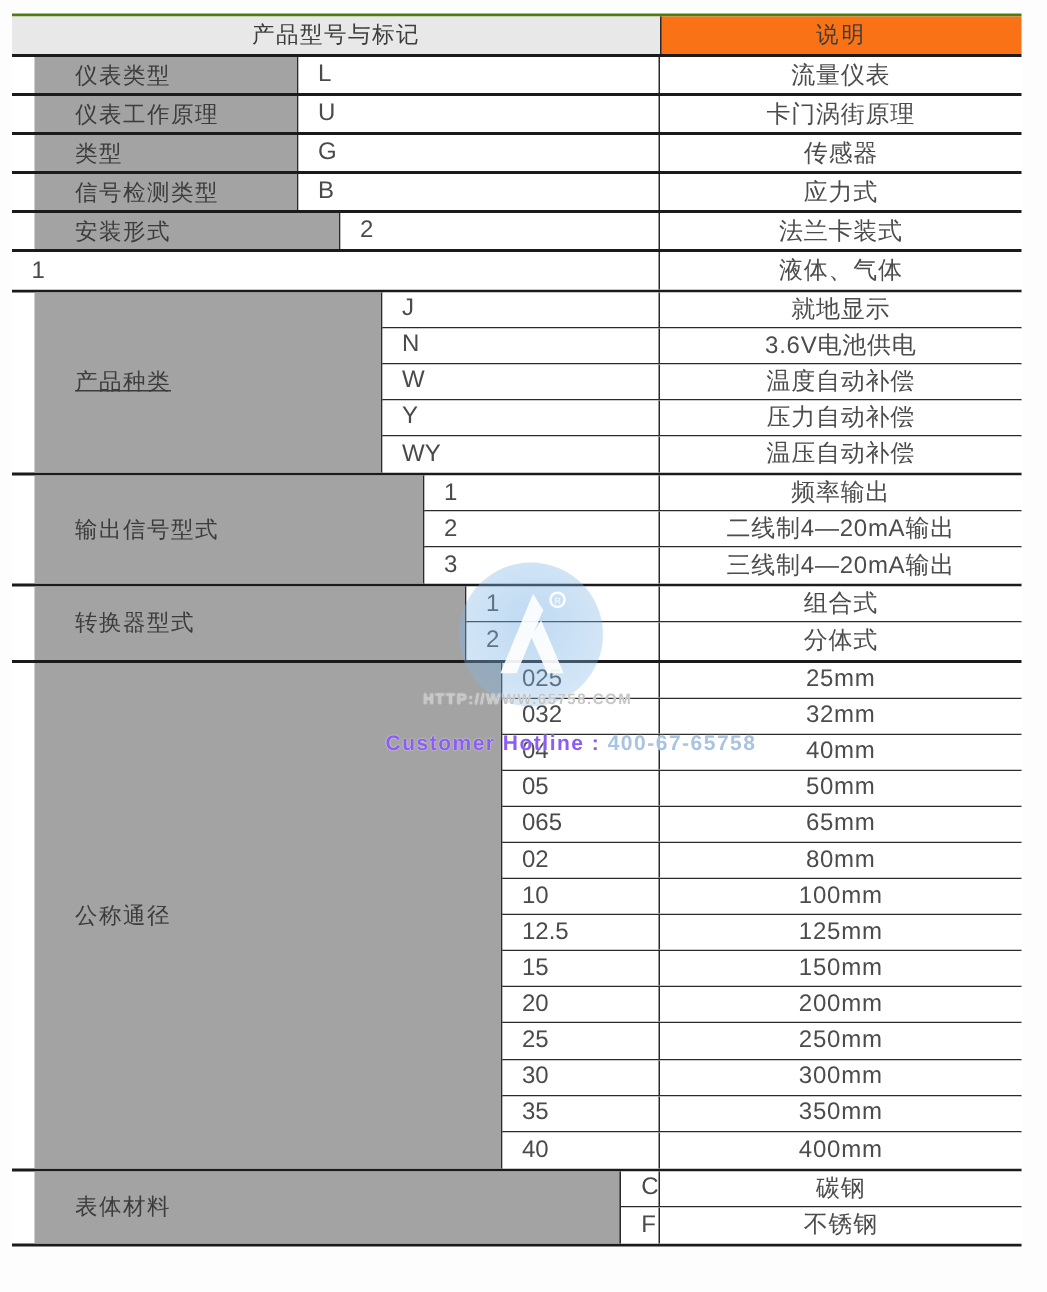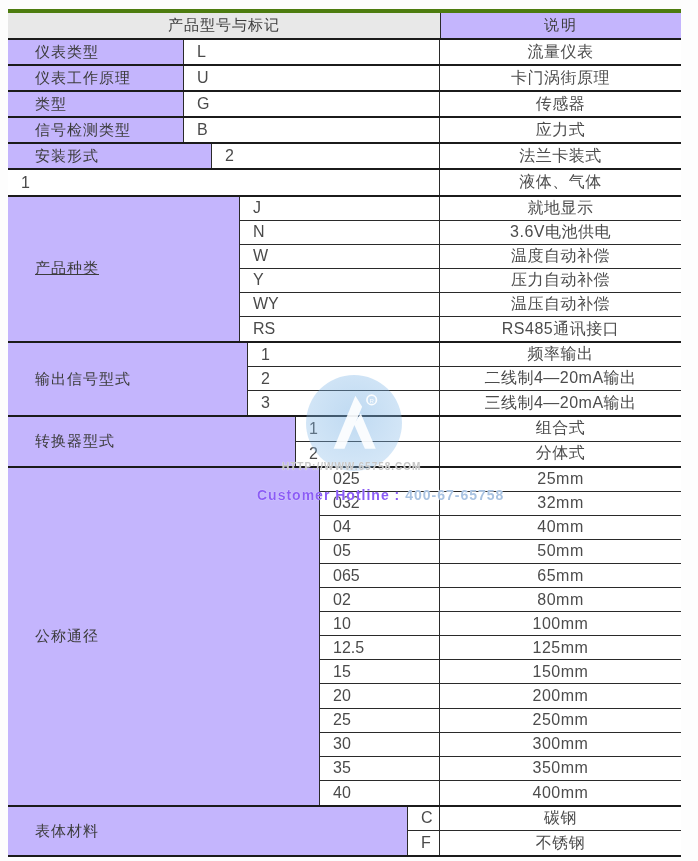--- a/index.html
+++ b/index.html
@@ -6,49 +6,50 @@
   body{
     width:698px;height:861px;
     background:#fcfcfc;
     font-family:"Liberation Sans","DejaVu Sans",sans-serif;
     position:relative;
     overflow:hidden;
   }
   .page{position:absolute;inset:0;background:#fdfdfd;}
   .spec-table{
     position:absolute;left:8px;top:9px;width:673px;
-    border-top:4px solid #4d7c0f;
+    border-top:2px solid #4d7c0f;
     background:#fff;
   }
   
   .thead{display:flex;height:25px;border-bottom:2px solid #1b1b1b;}
   .thead .h-model{
     width:432px;background:#e8e8e8;
     display:flex;align-items:center;justify-content:center;
     font-size:15px;color:#3c3c3c;letter-spacing:1px;
   }
   .thead .h-desc{
-    width:241px;background:#c4b5fd;
+    width:241px;background:#f97316;
     display:flex;align-items:center;justify-content:center;
     font-size:15px;color:#3c3c3c;letter-spacing:2px;
     border-left:1px solid #2a2a2a;box-sizing:border-box;
   }
   
   .group{display:flex;border-bottom:2px solid #1b1b1b;}
   .glabel{
-    background:#c4b5fd;
+    background:#a3a3a3;
     display:flex;align-items:center;
     padding-left:27px;box-sizing:border-box;
     font-size:15px;color:#3c3c3c;letter-spacing:1px;
     border-right:1px solid #2a2a2a;
+    margin-left:15px;
   }
   .lv1 .glabel{width:176px;}
   .lv2 .glabel{width:204px;}
   .lv3 .glabel{width:232px;text-decoration:underline;}
-  .lv4 .glabel{width:240px;}
+  .lv4 .glabel{width:260px;}
   .lv5 .glabel{width:288px;}
   .lv6 .glabel{width:312px;}
   .lv7 .glabel{width:400px;}
   .grows{flex:1;display:flex;flex-direction:column;}
   .row{display:flex;height:24.1px;box-sizing:border-box;border-bottom:1px solid #2a2a2a;}
   .grows .row:last-child{border-bottom:none;}
   .code{
     flex:1;display:flex;align-items:center;
     padding-left:13px;box-sizing:border-box;
     font-size:16px;color:#4a4a4a;
@@ -163,24 +164,20 @@
           <div class="code">W</div>
           <div class="desc">温度自动补偿</div>
         </div>
         <div class="row">
           <div class="code">Y</div>
           <div class="desc">压力自动补偿</div>
         </div>
         <div class="row">
           <div class="code">WY</div>
           <div class="desc">温压自动补偿</div>
-        </div>
-        <div class="row">
-          <div class="code">RS</div>
-          <div class="desc">RS485通讯接口</div>
         </div>
       </div>
     </div>
 
     <div class="group lv4">
       <div class="glabel">输出信号型式</div>
       <div class="grows">
         <div class="row">
           <div class="code">1</div>
           <div class="desc">频率输出</div>

